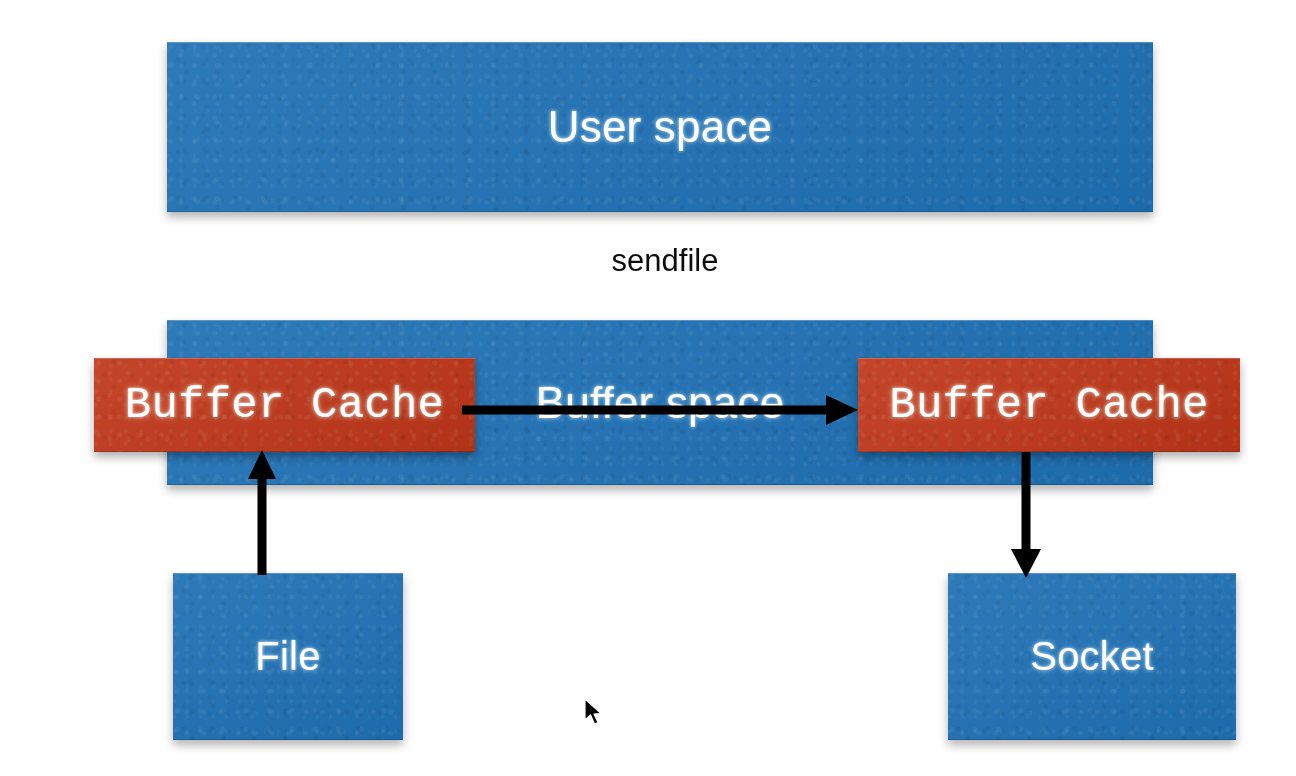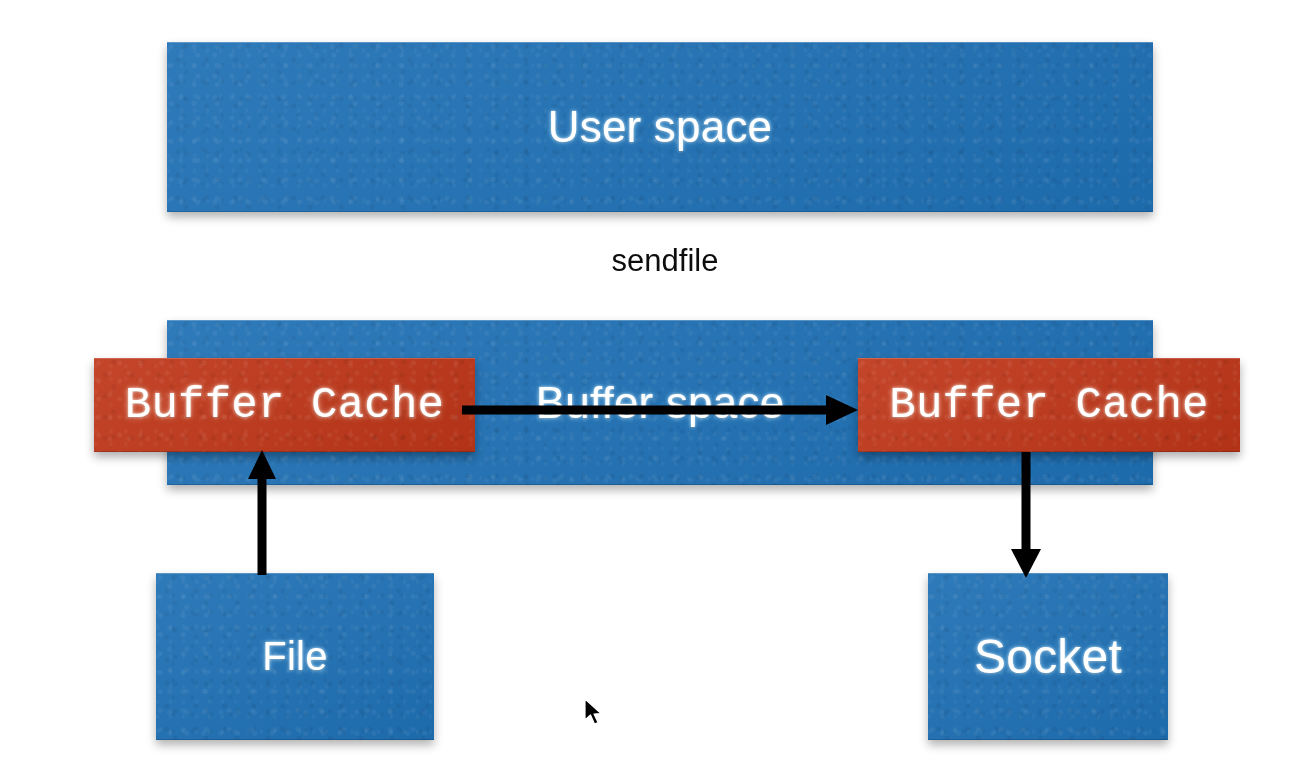--- a/index.html
+++ b/index.html
@@ -82,22 +82,22 @@
       inset 0 -1px 0 rgba(0,0,0,0.18);
   }
 
   
   #user-space-box  { left: 167px; top: 42px;  width: 986px; height: 170px; font-size: 44px; }
   #kernel-space-box{ left: 167px; top: 320px; width: 986px; height: 165px; font-size: 44px; }
 
   #buffer-cache-left  { left: 94px;  top: 358px; width: 381px; height: 94px; font-size: 44px; z-index: 4; }
   #buffer-cache-right { left: 858px; top: 358px; width: 382px; height: 94px; font-size: 44px; z-index: 4; }
 
-  #file-box   { left: 156px; top: 573px; width: 278px; height: 167px; font-size: 40px; }
-  #socket-box { left: 928px; top: 573px; width: 240px; height: 167px; font-size: 48px; }
+  #file-box   { left: 173px; top: 573px; width: 230px; height: 167px; font-size: 40px; }
+  #socket-box { left: 948px; top: 573px; width: 288px; height: 167px; font-size: 40px; }
 
   
   #sendfile-label {
     position: absolute;
     left: 0;
     top: 243px;
     width: 1296px;
     text-align: center;
     font-size: 31px;
     color: #0d0d0d;

